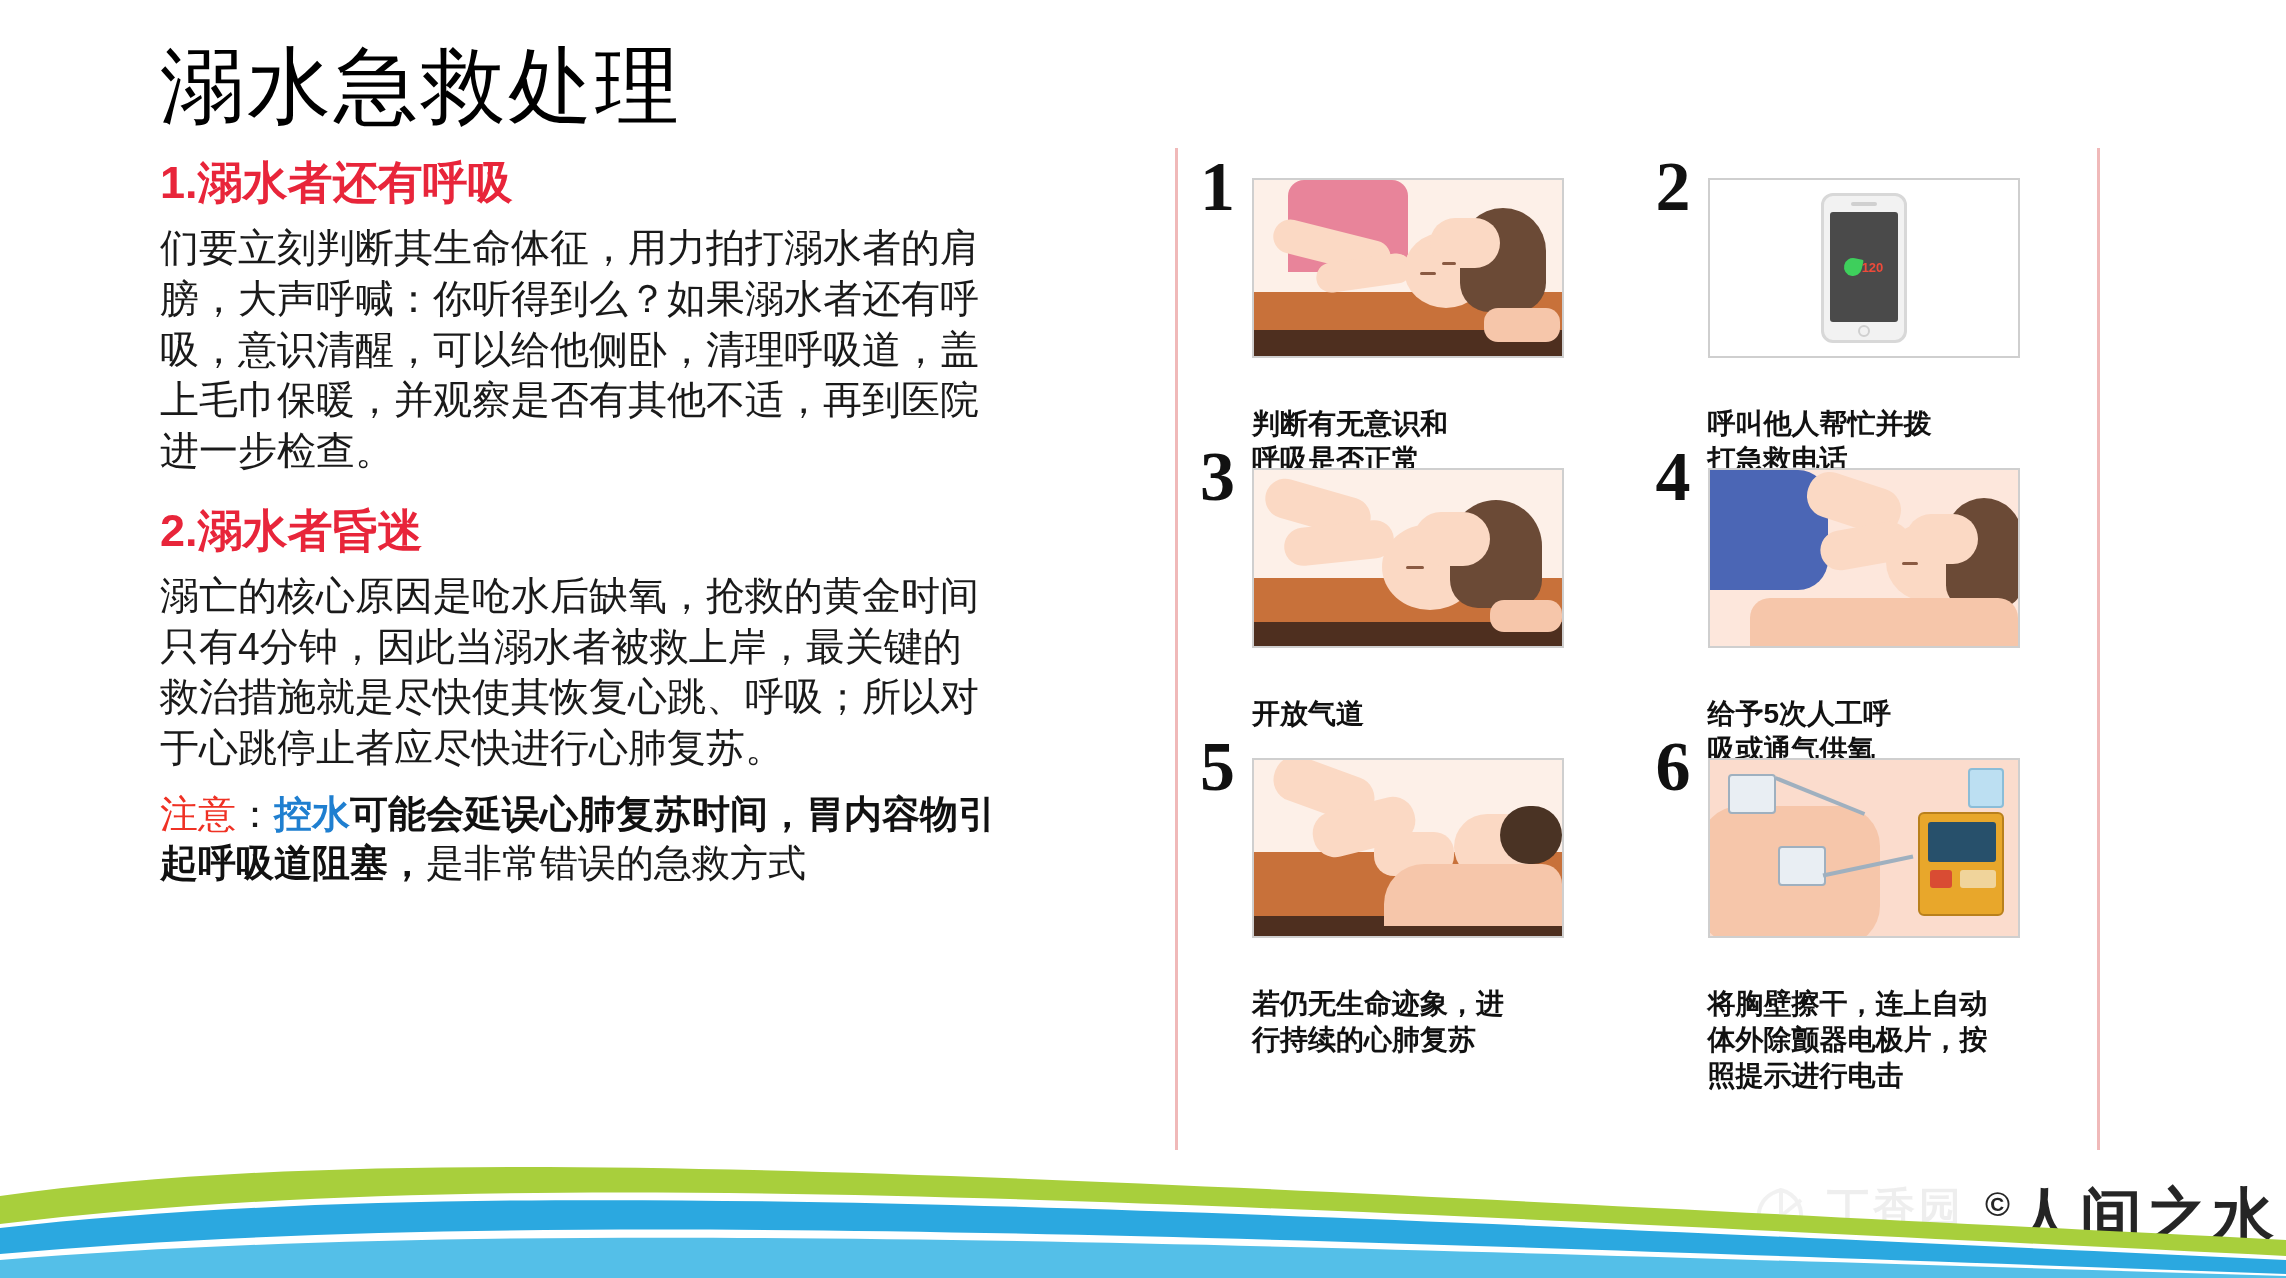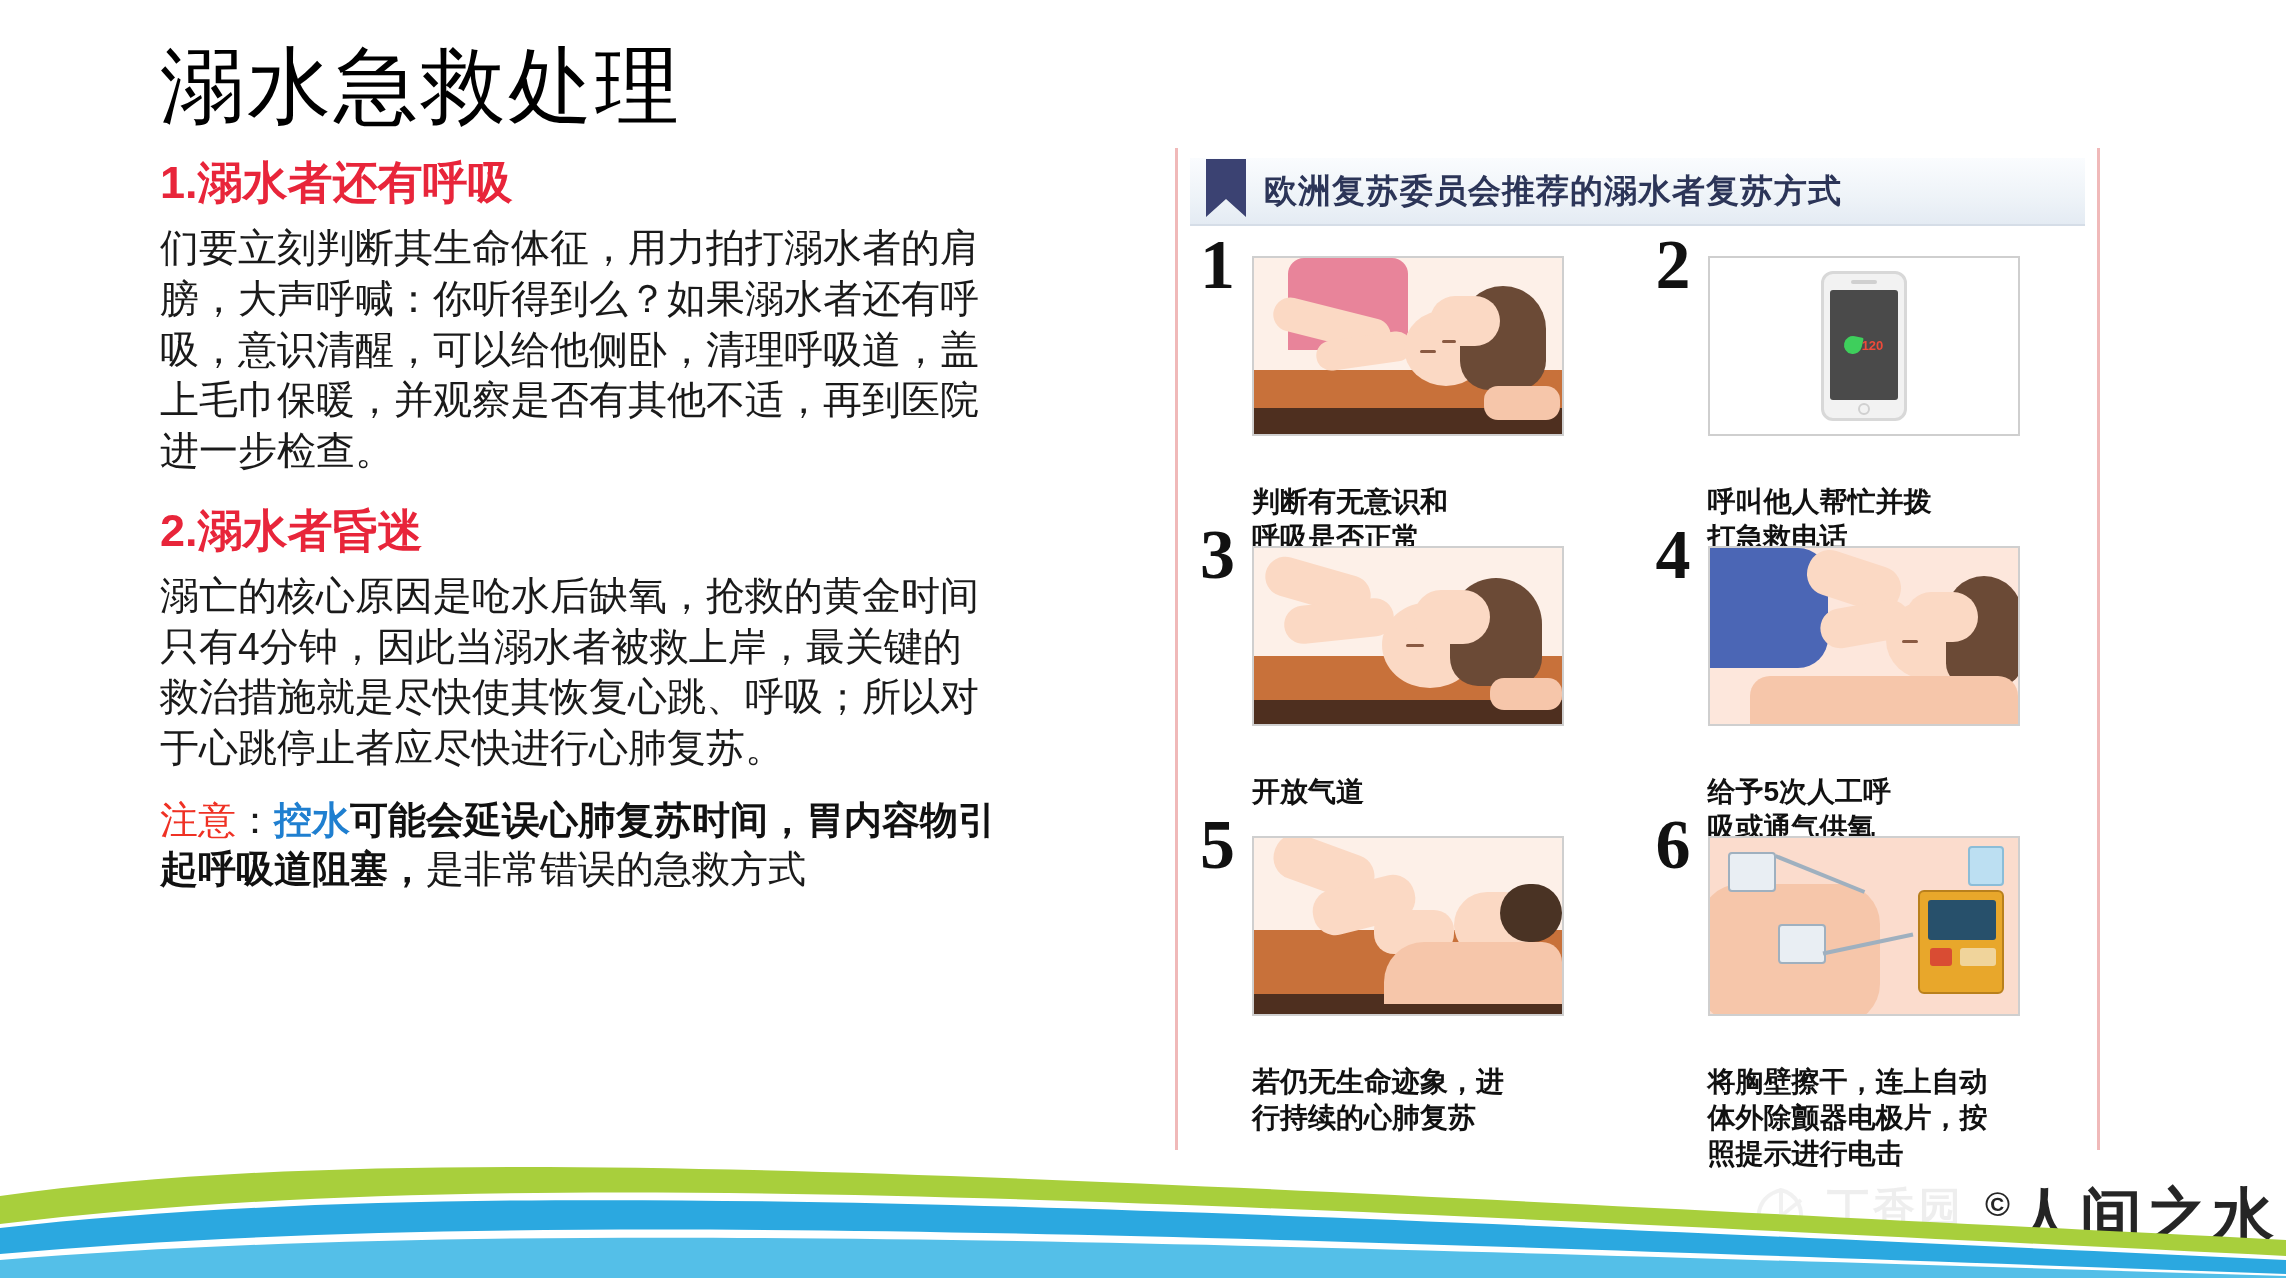--- a/index.html
+++ b/index.html
@@ -41,21 +41,21 @@
   .body-para {
     font-size: 39px;
     line-height: 1.30;
     color: #1a1a1a;
     letter-spacing: 0px;
     margin-bottom: 20px;
     width: 840px;
   }
   #para-1 { margin-bottom: 26px; }
   #section-2-heading { margin-top: 2px; }
-  #para-2 { margin-bottom: 22px; }
+  #para-2 { margin-bottom: 16px; }
 
   .note-para {
     font-size: 38px;
     line-height: 1.30;
     color: #1a1a1a;
     width: 850px;
   }
   .note-label { color: #ef3124; }
   .note-colon { color: #1a1a1a; }
   .note-blue { color: #1f7fd0; font-weight: bold; }
@@ -243,26 +243,20 @@
 
     <h2 class="section-heading" id="section-2-heading">2.溺水者昏迷</h2>
 
     <p class="body-para" id="para-2">溺亡的核心原因是呛水后缺氧，抢救的黄金时间只有4分钟，因此当溺水者被救上岸，最关键的救治措施就是尽快使其恢复心跳、呼吸；所以对于心跳停止者应尽快进行心肺复苏。</p>
 
     <p class="note-para"><span class="note-label">注意</span><span class="note-colon">：</span><span class="note-blue">控水</span><span class="note-bold">可能会延误心肺复苏时间，胃内容物引起呼吸道阻塞，</span><span class="note-tail">是非常错误的急救方式</span></p>
   </div>
 
   <div id="right-panel">
 
-    <div id="banner">
-      <svg id="ribbon-icon" viewBox="0 0 40 58">
-        <path d="M0 0 H40 V58 L20 40 L0 58 Z" fill="#3b4272"></path>
-      </svg>
-      <div id="banner-title">欧洲复苏委员会推荐的溺水者复苏方式</div>
-    </div>
 
     <div id="grid">
 
       <div class="cell">
         <div class="cell-num">1</div>
         <div class="pic">
           <div class="sk bed-orange" style="left:0;top:112px;width:312px;height:68px;"></div>
           <div class="sk bed-brown" style="left:0;top:150px;width:312px;height:30px;"></div>
           <div class="sk shirt-pink" style="left:34px;top:0;width:120px;height:92px;border-radius:16px 16px 0 0;"></div>
           <div class="sk skin" style="left:18px;top:50px;width:120px;height:34px;border-radius:18px;transform:rotate(14deg);"></div>

